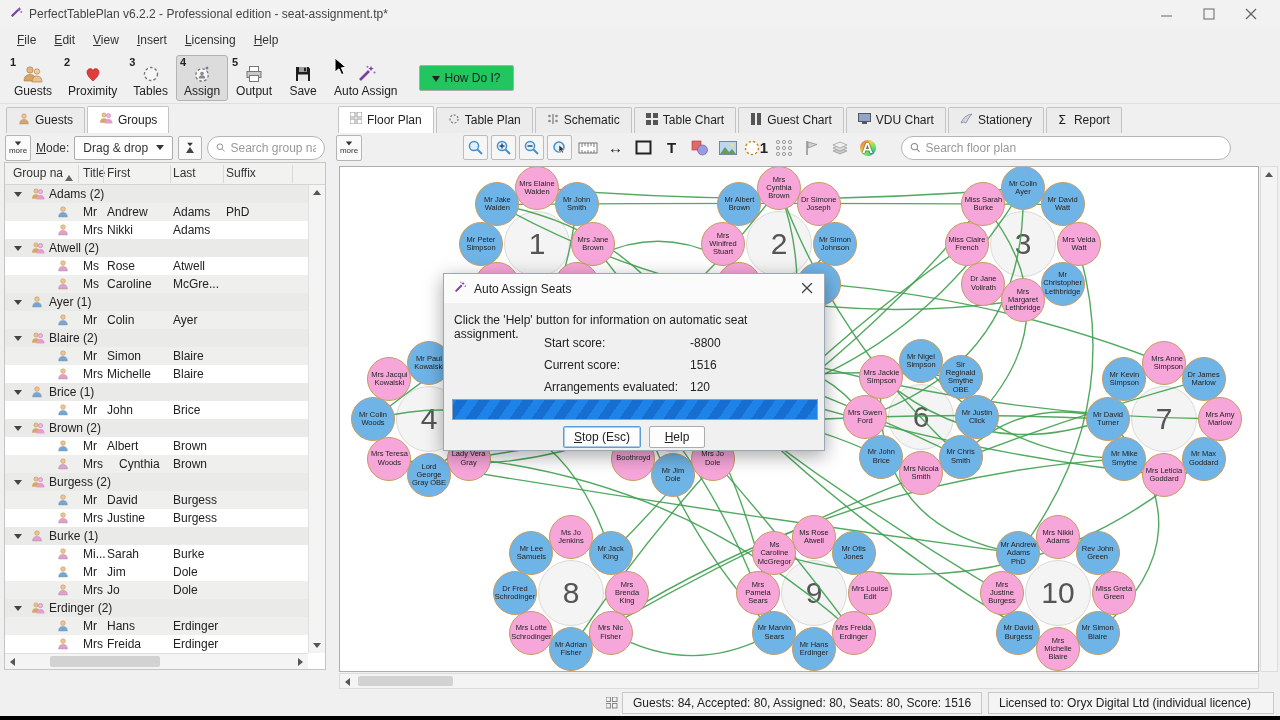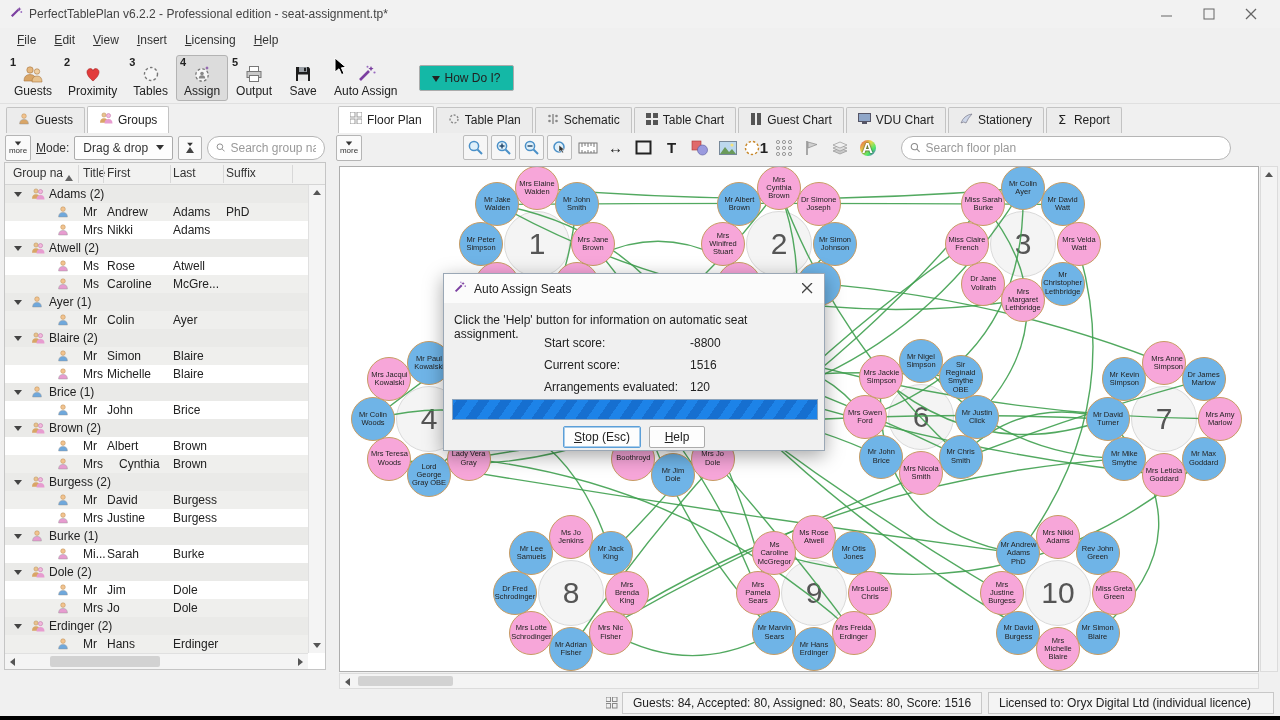--- a/index.html
+++ b/index.html
@@ -21,21 +21,21 @@
 
   
   .toolbar { position:absolute; left:0; top:52px; width:1280px; height:52px; display:flex;
              align-items:center; padding-left:6px; background:#f0f0f0; border-bottom:1px solid #e0e0e0; }
   .tb-btn { position:relative; display:flex; flex-direction:column; align-items:center; justify-content:flex-end;
             min-width:46px; height:46px; padding:2px 7px; font-size:12px; color:#222; border-radius:3px;
             border:1px solid transparent; }
   .tb-btn.active { background:#dcdcdc; border-color:#b3b3b3; }
   .tb-btn .num { position:absolute; left:3px; top:0; font-size:11px; font-weight:bold; color:#222; }
   .tb-btn .ticon { height:22px; display:flex; align-items:flex-end; justify-content:center; }
-  .howdoi { margin-left:14px; height:26px; background:#14b8a6; border:1px solid #ababab; border-radius:2px;
+  .howdoi { margin-left:14px; height:26px; background:#22c55e; border:1px solid #ababab; border-radius:2px;
             display:flex; align-items:center; gap:4px; padding:0 12px; font-size:12px; color:#222; }
   .caret-down { width:0; height:0; border-left:4px solid transparent; border-right:4px solid transparent; border-top:5px solid #333; display:inline-block; }
 
   
   .tabrow { position:absolute; display:flex; align-items:flex-end; height:27px; font-size:12px; }
   .tab { display:flex; align-items:center; gap:5px; padding:4px 11px 5px; background:#ececec;
          border:1px solid #c3c3c3; border-bottom:none; border-radius:2px 2px 0 0; margin-right:2px; height:26px; color:#222; }
   .tab.active { background:#ffffff; height:27px; }
 
   .left-toolbar { position:absolute; left:2px; top:133px; width:326px; height:29px; display:flex; align-items:center; gap:5px; padding:0 3px; }
@@ -483,30 +483,20 @@
         <span class="cell" style="left: 44px;">Burke (1)</span>
       </div>
       <div class="grow" style="background: rgb(255, 255, 255);">
         <span style="position: absolute; left: 52px; top: 3px;"><svg width="12" height="12" viewBox="0 0 12 12">
             <circle cx="6" cy="3.1" r="2.3" fill="#f2c38f" stroke="#b98a50" stroke-width="0.5"></circle>
             <path d="M1.6 11 Q1.6 6.4 6 6.4 Q10.4 6.4 10.4 11 Z" fill="#e79cd0" stroke="#8b8b8b" stroke-width="0.4"></path>
           </svg></span>
         <span class="cell" style="left: 78px;">Mi...</span>
         <span class="cell" style="left: 102px;">Sarah</span>
         <span class="cell" style="left: 168px;">Burke</span>
-      </div>
-      <div class="grow" style="background: rgb(234, 234, 232);">
-        <span class="expander"></span>
-        <span style="position: absolute; left: 26px; top: 3px;"><svg width="14" height="12" viewBox="0 0 14 12">
-            <circle cx="5" cy="3" r="2.1" fill="#e9c28e" stroke="#b98a50" stroke-width="0.5"></circle>
-            <path d="M1 10.8 Q1 6.3 5 6.3 Q9 6.3 9 10.8Z" fill="#d9a566"></path>
-            <circle cx="9.5" cy="3.6" r="2.1" fill="#f2b7dd" stroke="#b9699e" stroke-width="0.5"></circle>
-            <path d="M5.5 11.4 Q5.5 6.9 9.5 6.9 Q13.5 6.9 13.5 11.4Z" fill="#e79cd0"></path>
-          </svg></span>
-        <span class="cell" style="left: 44px;">Dole (2)</span>
       </div>
       <div class="grow" style="background: rgb(255, 255, 255);">
         <span style="position: absolute; left: 52px; top: 3px;"><svg width="12" height="12" viewBox="0 0 12 12">
             <circle cx="6" cy="3.1" r="2.3" fill="#f2c38f" stroke="#b98a50" stroke-width="0.5"></circle>
             <path d="M1.6 11 Q1.6 6.4 6 6.4 Q10.4 6.4 10.4 11 Z" fill="#6fa8dc" stroke="#8b8b8b" stroke-width="0.4"></path>
           </svg></span>
         <span class="cell" style="left: 78px;">Mr</span>
         <span class="cell" style="left: 102px;">Jim</span>
         <span class="cell" style="left: 168px;">Dole</span>
       </div>
@@ -1024,21 +1014,21 @@
     <div class="seat m" style="left: 169.402px; top: 364.402px;">
       <span>Mr Lee Samuels</span>
     </div>
     <div class="seat f" style="left: 452px; top: 348px;">
       <span>Ms Rose Atwell</span>
     </div>
     <div class="seat m" style="left: 491.598px; top: 364.402px;">
       <span>Mr Otis Jones</span>
     </div>
     <div class="seat f" style="left: 508px; top: 404px;">
-      <span>Mrs Louise Chris</span>
+      <span>Mrs Louise Edit</span>
     </div>
     <div class="seat f" style="left: 491.598px; top: 443.598px;">
       <span>Mrs Freida Erdinger</span>
     </div>
     <div class="seat m" style="left: 452px; top: 460px;">
       <span>Mr Hans Erdinger</span>
     </div>
     <div class="seat m" style="left: 412.402px; top: 443.598px;">
       <span>Mr Marvin Sears</span>
     </div>

